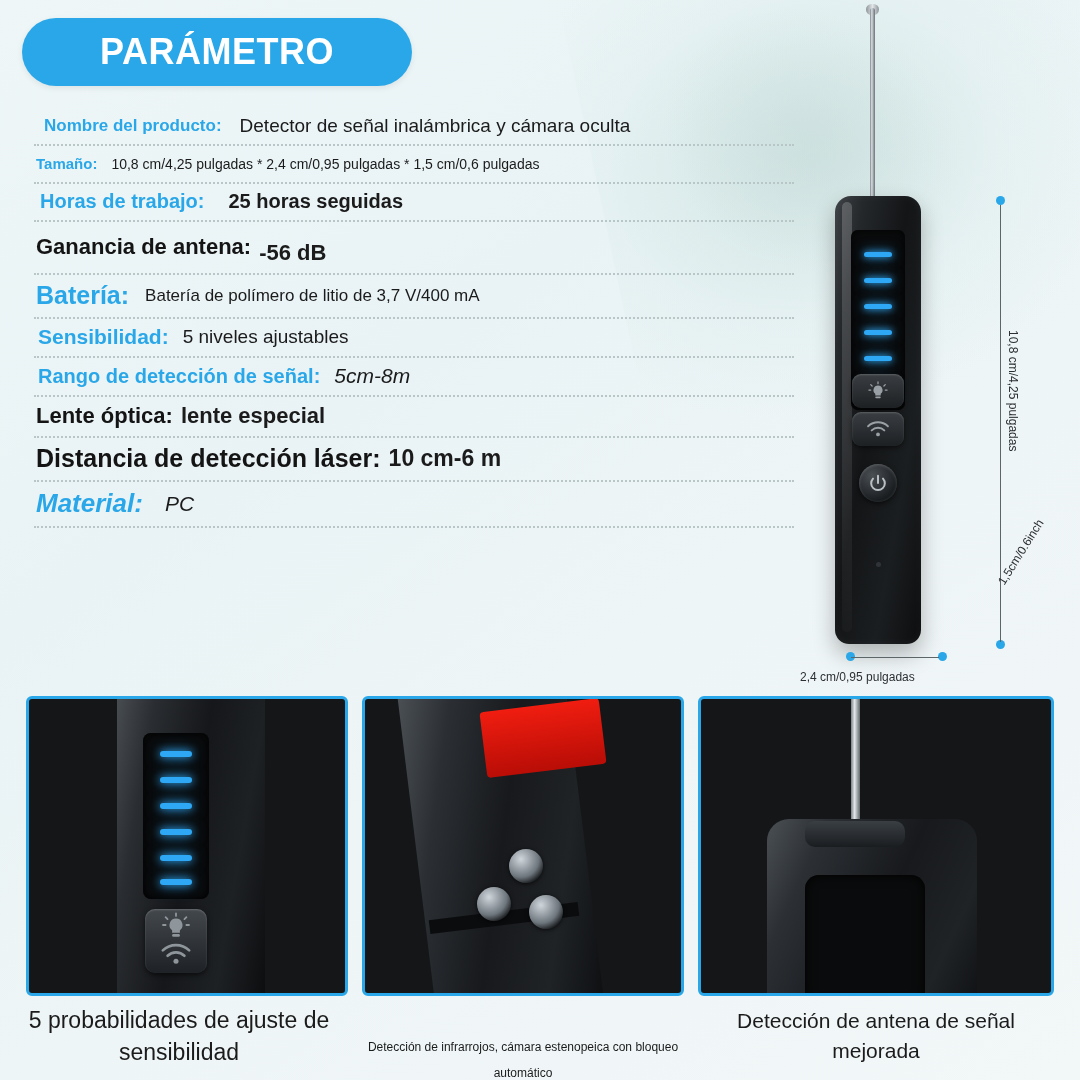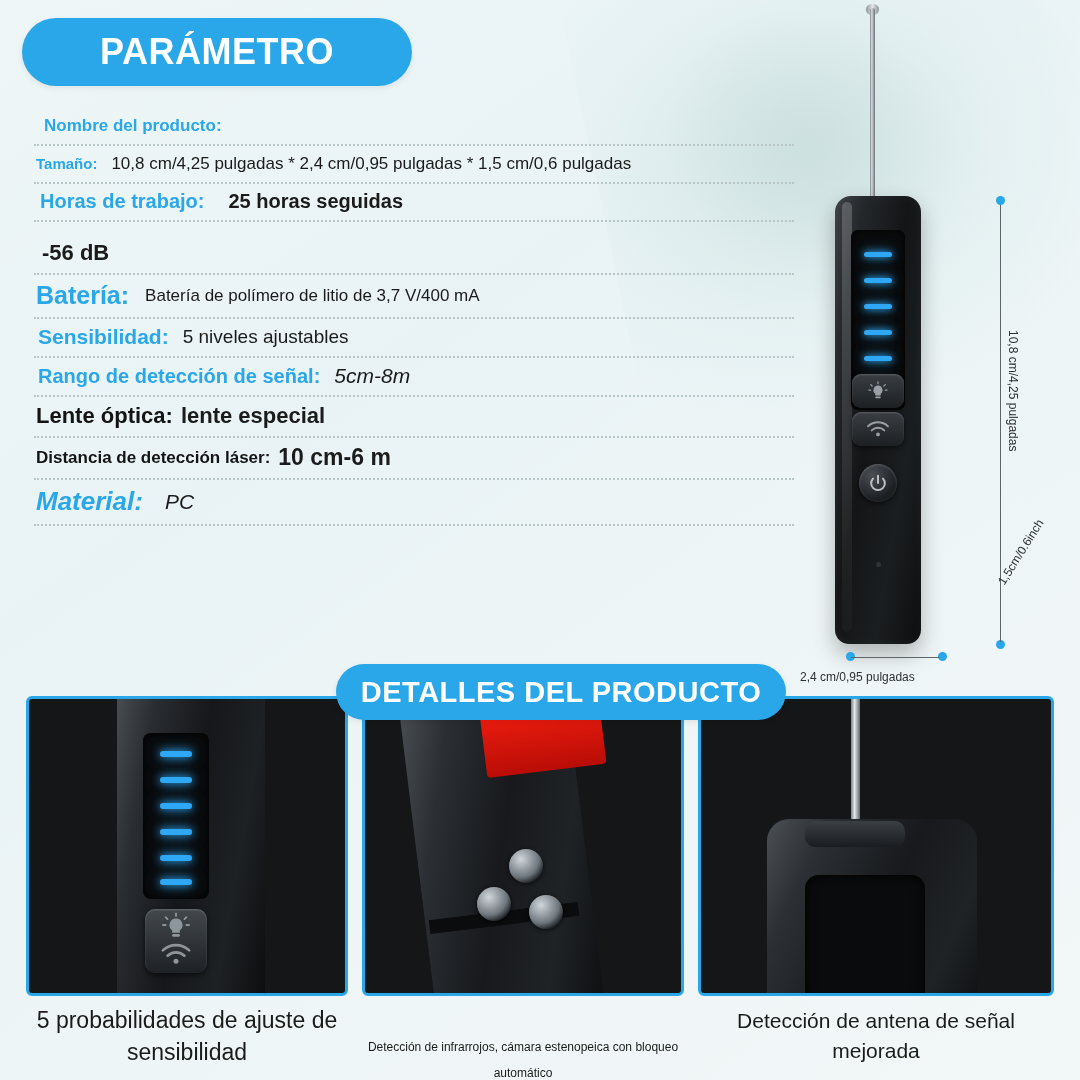--- a/index.html
+++ b/index.html
@@ -68,41 +68,41 @@
     min-height: 38px;
   }
   .spec-label { color: #2aa7e8; white-space: nowrap; }
   .spec-value { color: #1b1b1b; margin-left: 10px; }
 
   
   .r0 .spec-label { font-size: 17px; font-weight: bold; padding-left: 10px;}
   .r0 .spec-value { font-size: 19px; margin-left: 18px; }
 
   .r1 .spec-label { font-size: 15px; font-weight: bold; padding-left: 2px;}
-  .r1 .spec-value { font-size: 17px; margin-left: 14px; }
+  .r1 .spec-value { font-size: 14px; margin-left: 14px; }
 
   .r2 .spec-label { font-size: 20px; font-weight: bold; padding-left: 6px;}
   .r2 .spec-value { font-size: 20px; font-weight: bold; margin-left: 24px; }
 
   .r3 .spec-label { font-size: 22px; font-weight: bold; color:#141414; padding-left: 2px;}
   .r3 .spec-value { font-size: 22px; font-weight: bold; margin-left: 8px; margin-top: 12px; }
 
   .r4 .spec-label { font-size: 25px; font-weight: bold; padding-left: 2px;}
   .r4 .spec-value { font-size: 17px; margin-left: 16px; }
 
   .r5 .spec-label { font-size: 21px; font-weight: bold; padding-left: 4px;}
   .r5 .spec-value { font-size: 19px; margin-left: 14px; }
 
   .r6 .spec-label { font-size: 20px; font-weight: bold; padding-left: 4px;}
   .r6 .spec-value { font-size: 21px; font-style: italic; margin-left: 14px; }
 
   .r7 .spec-label { font-size: 22px; font-weight: bold; color:#141414; padding-left: 2px;}
   .r7 .spec-value { font-size: 22px; font-weight: bold; margin-left: 8px; }
 
-  .r8 .spec-label { font-size: 17px; font-weight: bold; color:#141414; padding-left: 2px;}
+  .r8 .spec-label { font-size: 25px; font-weight: bold; color:#141414; padding-left: 2px;}
   .r8 .spec-value { font-size: 23px; font-weight: bold; margin-left: 8px; }
 
   .r9 .spec-label { font-size: 26px; font-weight: bold; font-style: italic; padding-left: 2px;}
   .r9 .spec-value { font-size: 21px; font-style: italic; margin-left: 22px; }
 
   
   #device-area {
     position: absolute; left: 790px; top: 0; width: 290px; height: 700px;
   }
   .antenna {
@@ -198,21 +198,21 @@
   #card1 { left: 26px;  width: 322px; }
   #card2 { left: 362px; width: 322px; }
   #card3 { left: 698px; width: 356px; }
 
   .caption {
     position: absolute;
     top: 1004px;
     text-align: center;
     color: #1b1b1b;
   }
-  #cap1 { left: 26px;  width: 322px; font-size: 23px; line-height: 32px; }
+  #cap1 { left: 18px;  width: 322px; font-size: 23px; line-height: 32px; }
   #cap2 { left: 356px; width: 334px; font-size: 12px; line-height: 26px; top: 1034px;}
   #cap3 { left: 698px; width: 356px; font-size: 21px; line-height: 30px; top: 1006px;}
 
   
   .c1-body {
     position: absolute; left: 88px; top: -18px;
     width: 148px; height: 336px;
     background: linear-gradient(100deg,#4a4f54 0%, #2a2d31 20%, #15171a 48%, #1e2124 74%, #0b0c0e 100%);
     border-radius: 16px;
   }
@@ -290,30 +290,32 @@
 <div id="page">
 
   <div class="leaf-wash"></div>
   <div class="leaf-wash2"></div>
 
   <div class="pill" id="param-pill">PARÁMETRO</div>
 
   <div id="specs">
     <div class="spec-row r0">
       <span class="spec-label">Nombre del producto:</span>
+      <span class="spec-value">Detector de señal inalámbrica y cámara oculta</span>
     </div>
     <div class="spec-row r1">
       <span class="spec-label">Tamaño:</span>
       <span class="spec-value">10,8 cm/4,25 pulgadas * 2,4 cm/0,95 pulgadas * 1,5 cm/0,6 pulgadas</span>
     </div>
     <div class="spec-row r2">
       <span class="spec-label">Horas de trabajo:</span>
       <span class="spec-value">25 horas seguidas</span>
     </div>
     <div class="spec-row r3">
+      <span class="spec-label">Ganancia de antena:</span>
       <span class="spec-value">-56 dB</span>
     </div>
     <div class="spec-row r4">
       <span class="spec-label">Batería:</span>
       <span class="spec-value">Batería de polímero de litio de 3,7 V/400 mA</span>
     </div>
     <div class="spec-row r5">
       <span class="spec-label">Sensibilidad:</span>
       <span class="spec-value">5 niveles ajustables</span>
     </div>
@@ -379,21 +381,20 @@
     <div class="dim-text vert-text" style="left:216px; top:330px">10,8 cm/4,25 pulgadas</div>
 
     <div class="dim-dot" style="left:56px; top:652px"></div>
     <div class="dim-dot" style="left:148px; top:652px"></div>
     <div class="dim-line-h" style="left:61px; top:657px; width:88px"></div>
     <div class="dim-text" style="left:10px; top:670px">2,4 cm/0,95 pulgadas</div>
 
     <div class="dim-text" style="left:205px; top:580px; transform:rotate(-58deg); transform-origin: left top;">1,5cm/0.6inch</div>
   </div>
 
-  <div class="pill" id="details-pill">DETALLES DEL PRODUCTO</div>
 
   <div class="card" id="card1">
     <div class="c1-body">
       <div class="c1-screen">
         <div class="c1-led" style="top:18px"></div>
         <div class="c1-led" style="top:44px"></div>
         <div class="c1-led" style="top:70px"></div>
         <div class="c1-led" style="top:96px"></div>
         <div class="c1-led" style="top:122px"></div>
         <div class="c1-led" style="top:146px"></div>

